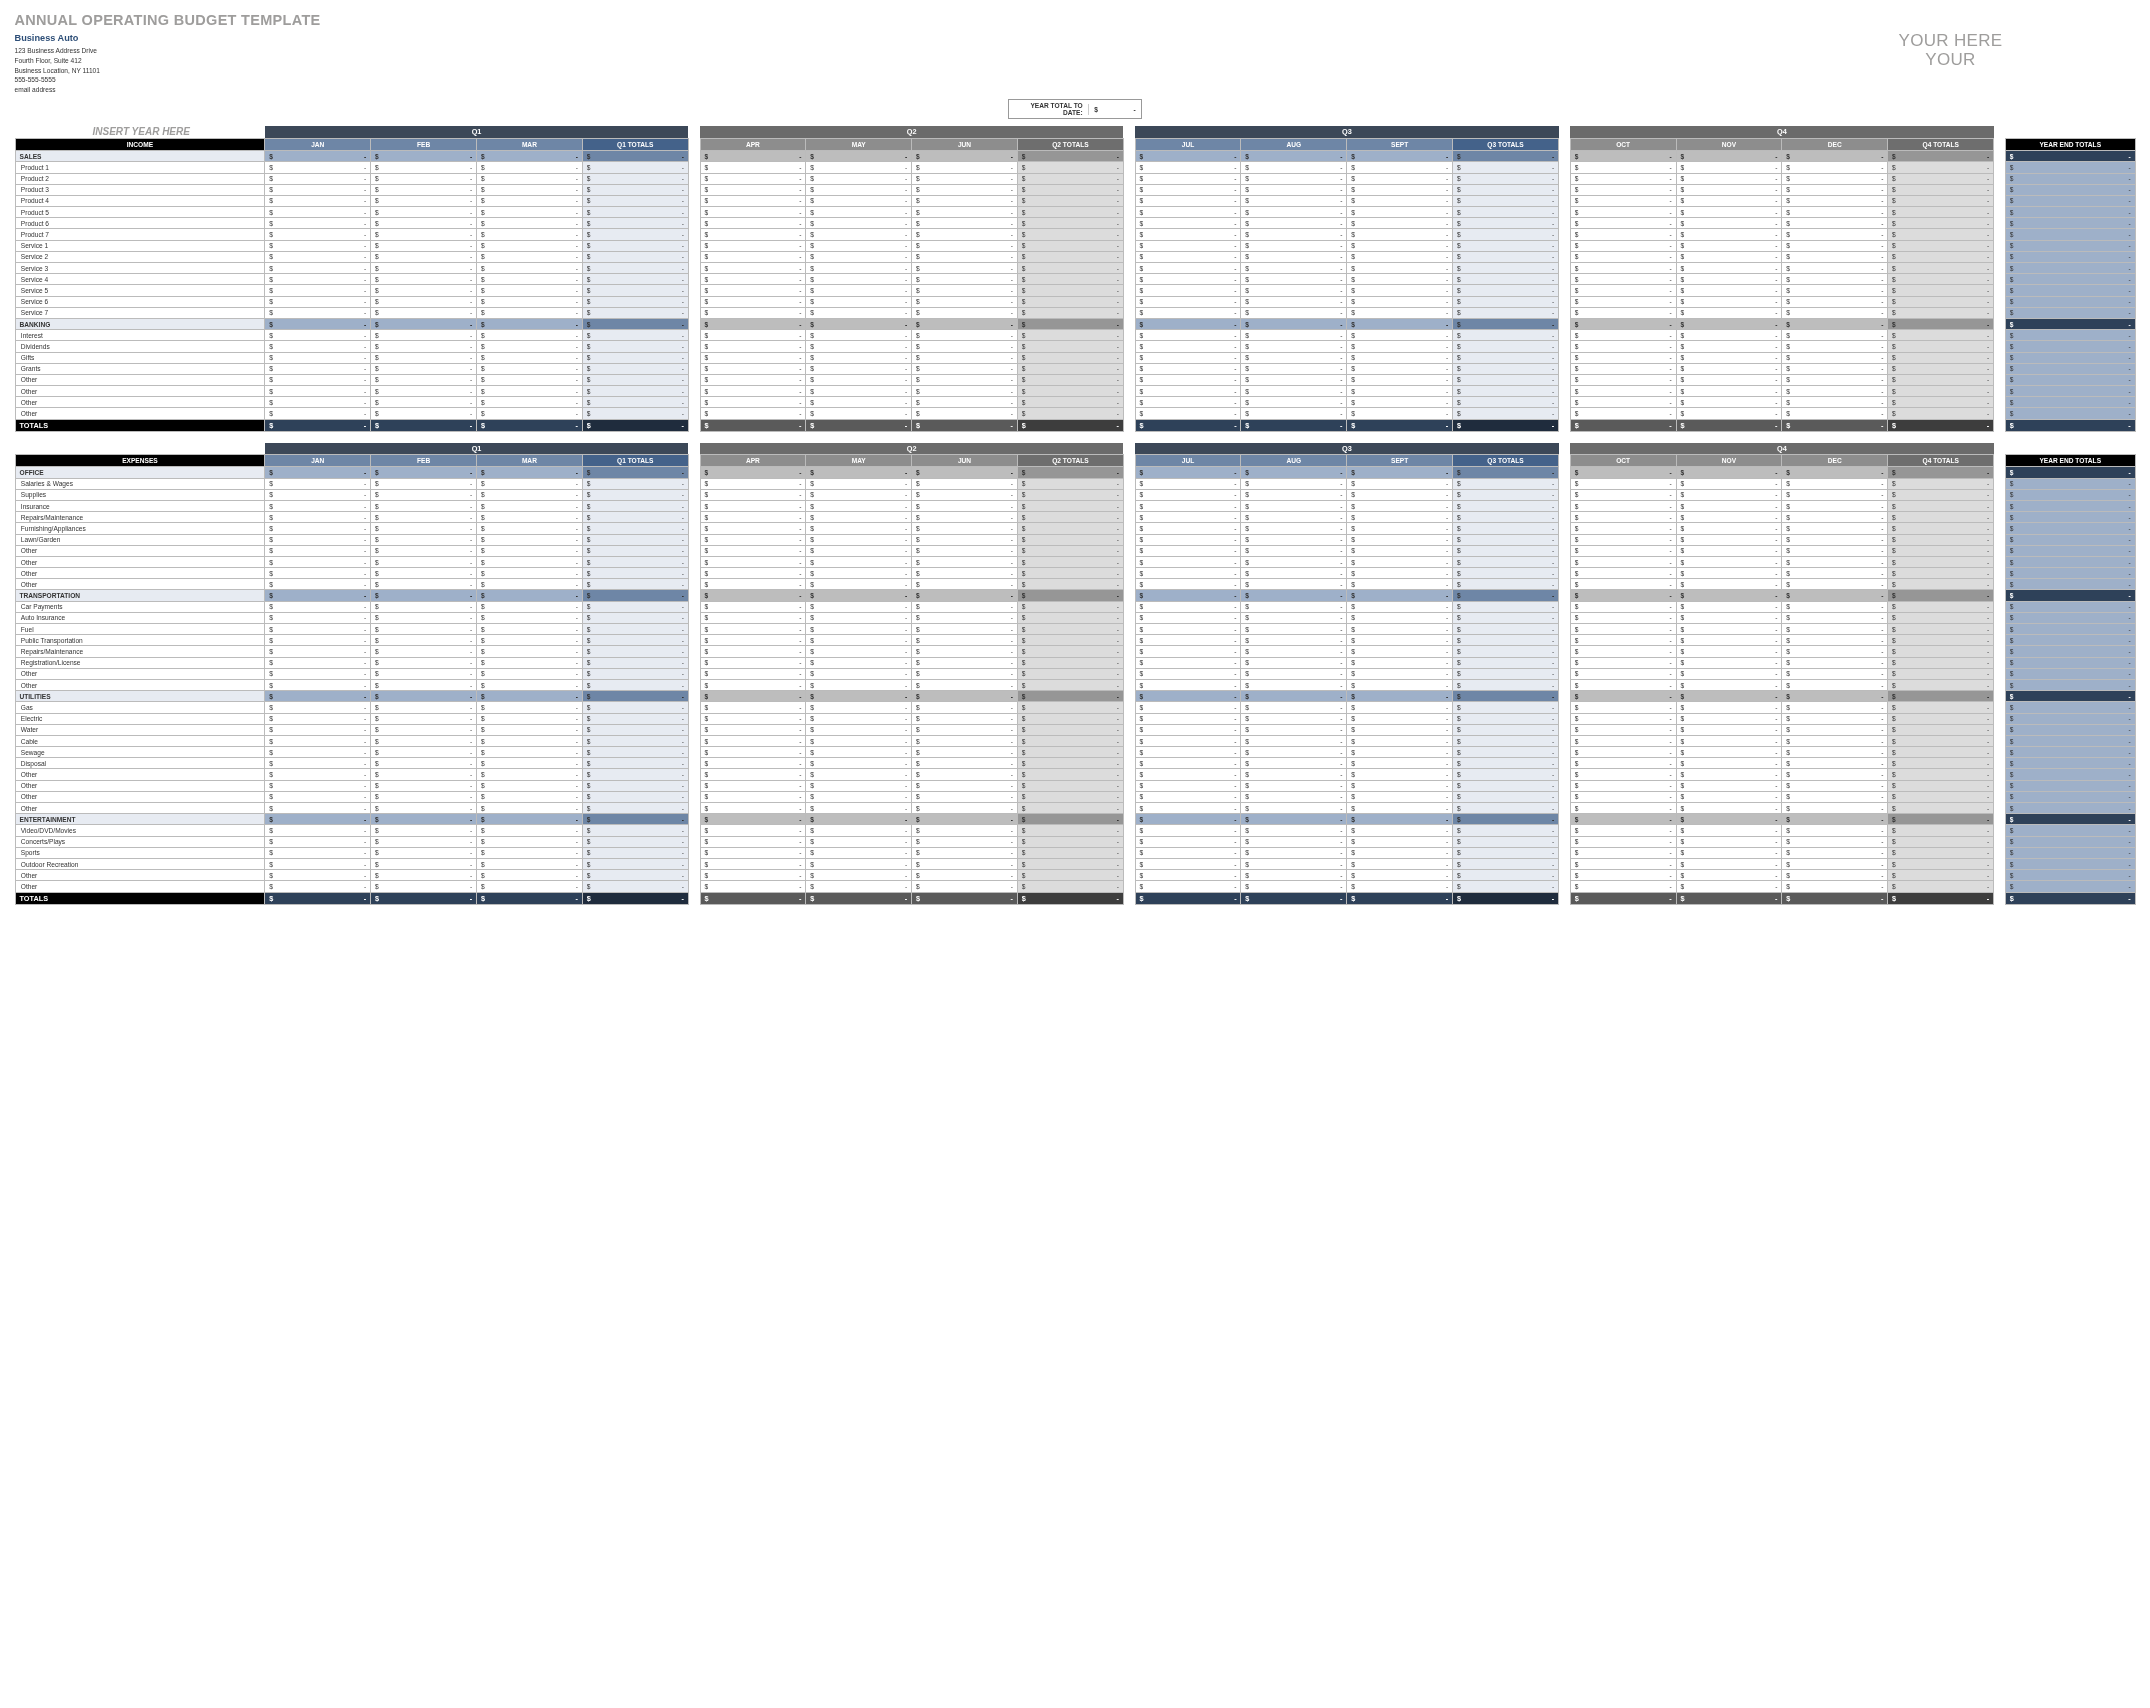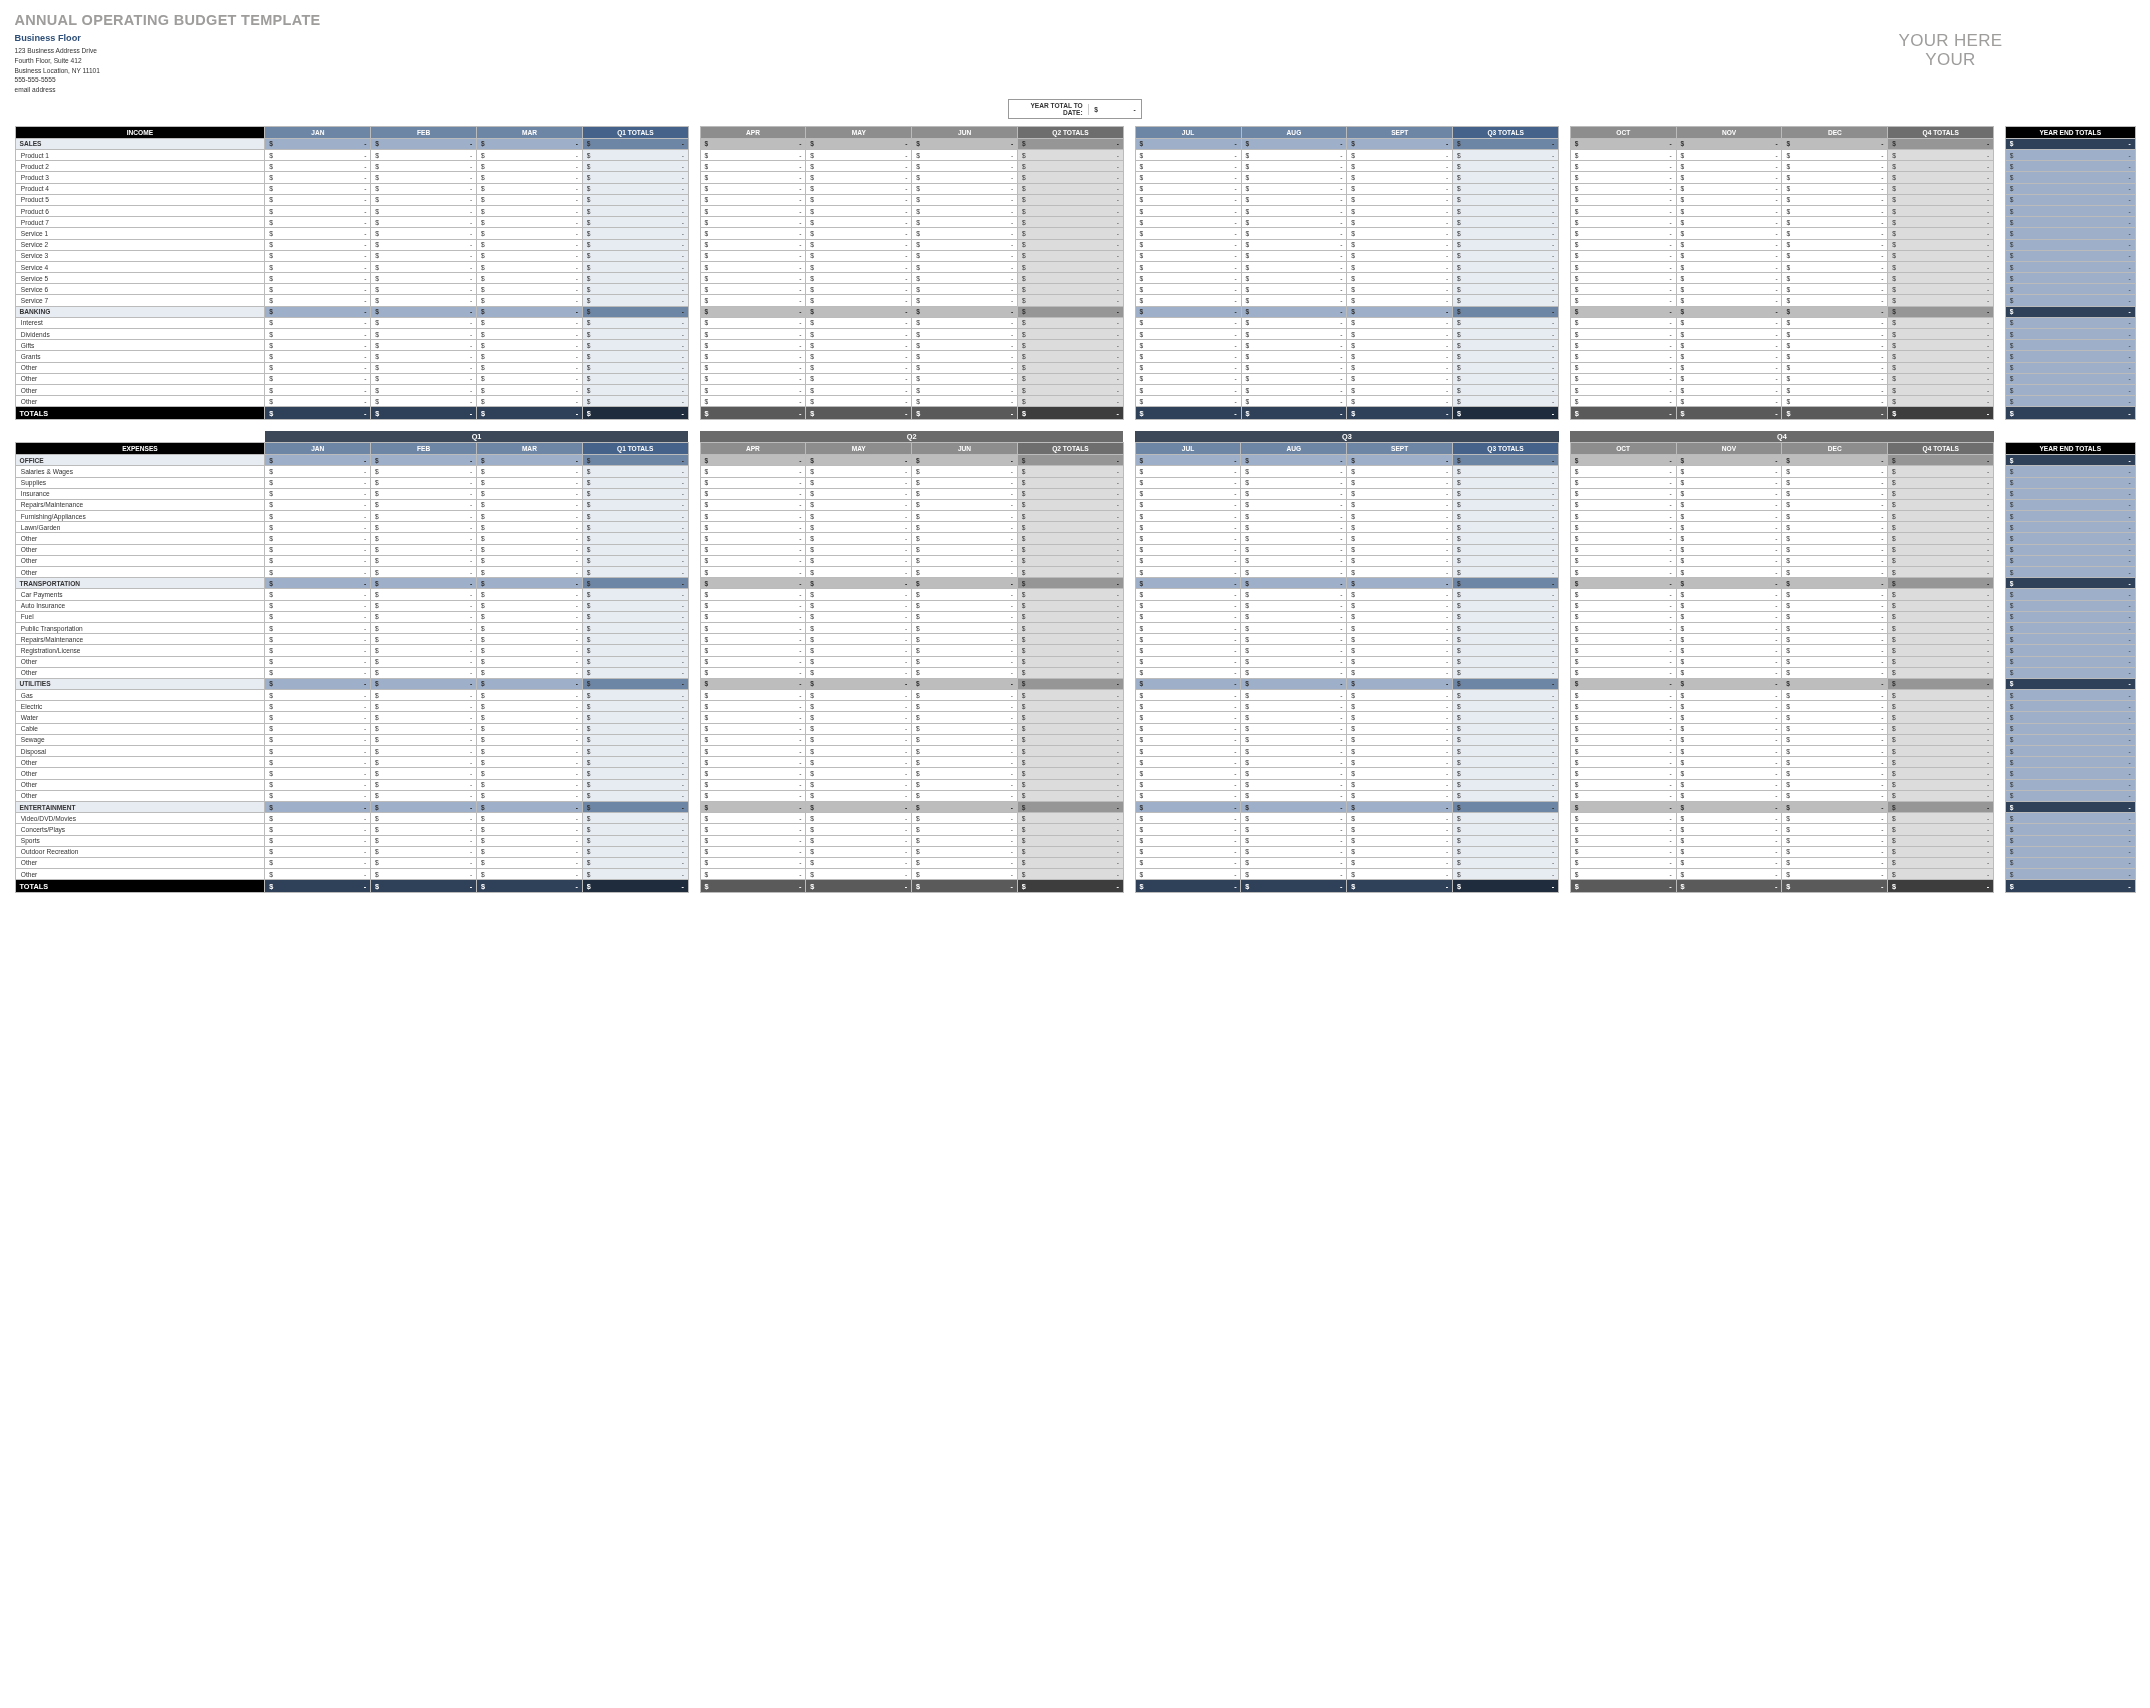--- a/index.html
+++ b/index.html
@@ -83,21 +83,21 @@
   tr.trow td.qt-q4{ background:#3D3D3D; }
   tr.trow td.yt   { background:#2E4159; }
   tr.trow td.sp   { background:#fff; border:none; }
 </style>
 </head>
 <body>
 
 <h1 class="title">ANNUAL OPERATING BUDGET TEMPLATE</h1>
 <div class="header-row">
   <div class="biz">
-    <div class="bizname">Business Floor</div>
+    <div class="bizname">Business Auto</div>
     <div>123 Business Address Drive</div>
     <div>Fourth Floor, Suite 412</div>
     <div>Business Location, NY  11101</div>
     <div>555-555-5555</div>
     <div>email address</div>
   </div>
   <div class="logo-area">
     <div class="logo-txt">YOUR HERE</div>
     <div class="logo-txt">YOUR</div>
   </div>
@@ -132,20 +132,32 @@
         <col class="m">
         <col style="width:4px">
         <col class="m">
         <col class="m">
         <col class="m">
         <col class="m">
         <col style="width:4px">
         <col class="yt">
       </colgroup>
       <tbody>
+        <tr class="qrow">
+          <td class="first"><span class="insert-year">INSERT YEAR HERE</span></td>
+          <td colspan="4">Q1</td>
+          <td class="sp"></td>
+          <td colspan="4" class="q2">Q2</td>
+          <td class="sp"></td>
+          <td colspan="4" class="q3">Q3</td>
+          <td class="sp"></td>
+          <td colspan="4" class="q4">Q4</td>
+          <td class="sp"></td>
+          <td class="last"></td>
+        </tr>
         <tr class="mrow">
           <td class="lbl">INCOME</td>
           <td class="m-q1">JAN</td>
           <td class="m-q1">FEB</td>
           <td class="m-q1">MAR</td>
           <td class="qt-q1">Q1 TOTALS</td>
           <td class="sp"></td>
           <td class="m-q2">APR</td>
           <td class="m-q2">MAY</td>
           <td class="m-q2">JUN</td>

